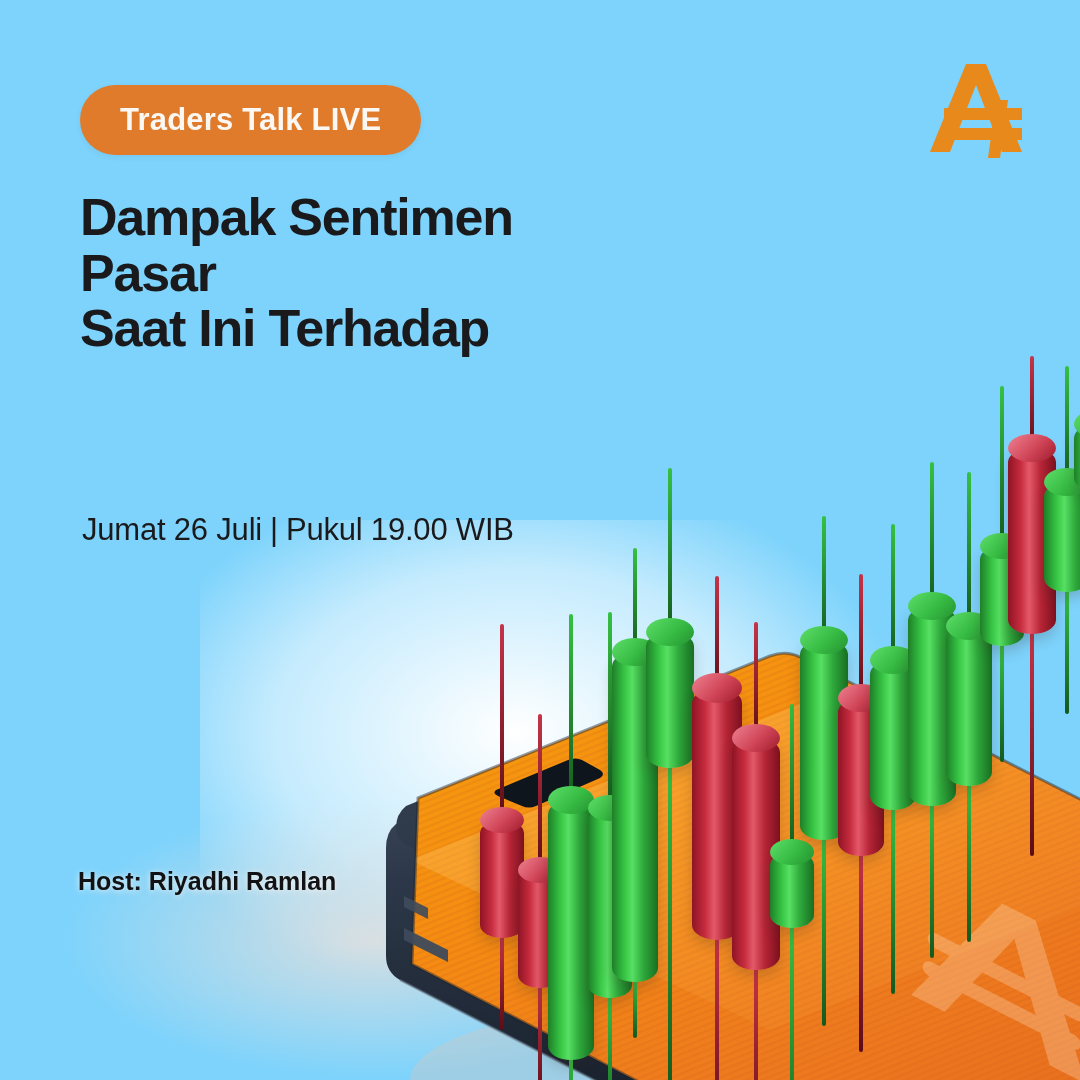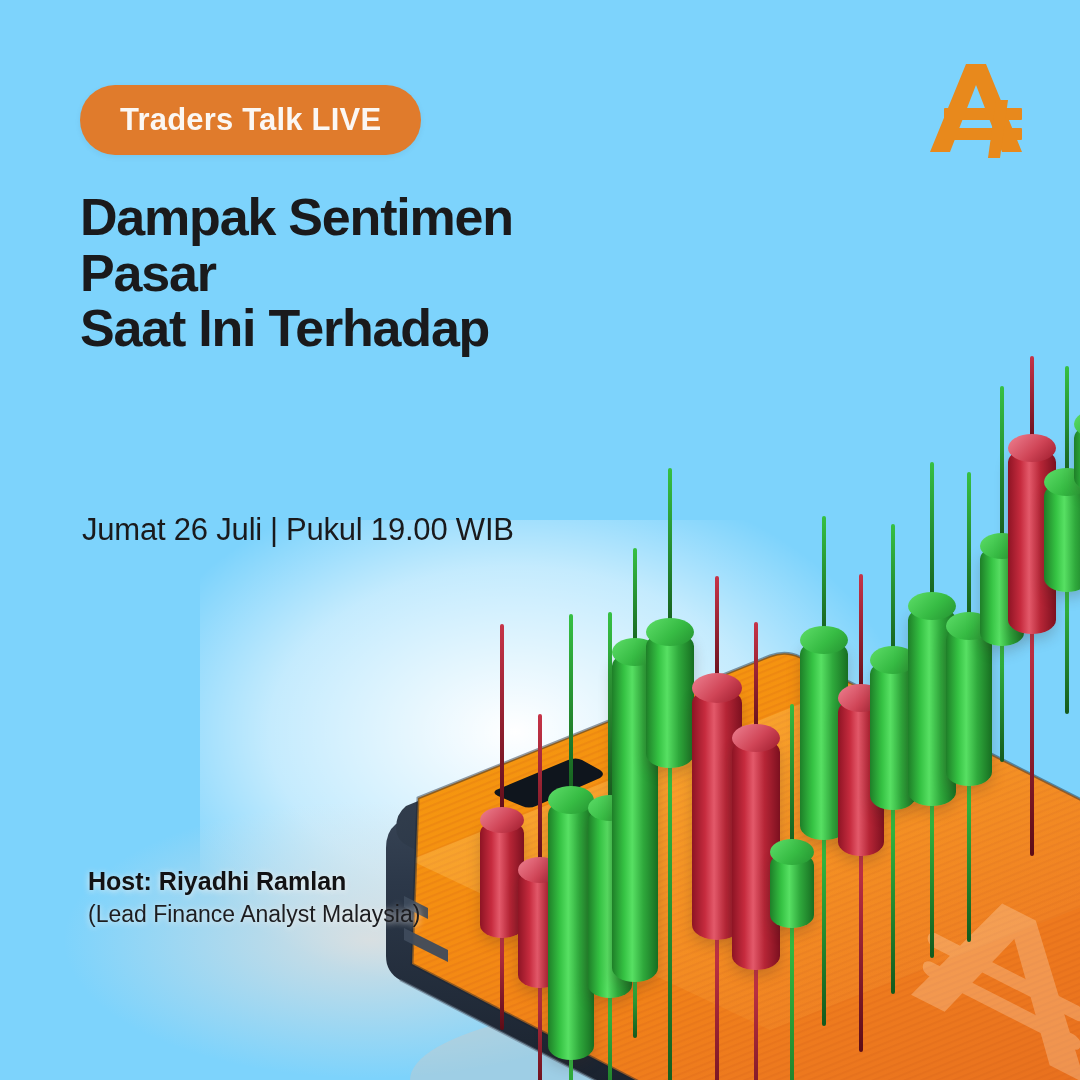--- a/index.html
+++ b/index.html
@@ -52,21 +52,21 @@
   }
   .headline .ln{display:block;}
   .datetime{
     position:absolute;left:82px;top:512px;
     color:#1A1A1C;font-size:31px;font-weight:normal;letter-spacing:-0.2px;
     white-space:nowrap;
   }
   .datetime .sep{color:#1A1A1C;padding:0 8px;font-weight:300;}
 
   
-  .credits{position:absolute;left:88px;top:866px;z-index:40;}
+  .credits{position:absolute;left:78px;top:866px;z-index:40;}
   .cred-block{margin-bottom:28px;}
   .cred-name{
     color:#121214;font-size:25px;font-weight:bold;line-height:1.25;
     text-shadow:0 1px 6px rgba(248,244,241,.9);
   }
   .cred-role{
     color:#1D1D20;font-size:23px;font-weight:normal;line-height:1.3;margin-top:3px;
     text-shadow:0 1px 6px rgba(248,244,241,.9);
   }
 
@@ -293,17 +293,16 @@
     <span class="ln">Saat Ini Terhadap</span>
   </div>
 
   <div class="datetime">
     <span>Jumat 26 Juli</span><span class="sep">|</span><span>Pukul 19.00 WIB</span>
   </div>
 
   <div class="credits">
     <div class="cred-block">
       <div class="cred-name">Host: Riyadhi Ramlan</div>
-      <div class="cred-role">(Lead Finance Analyst Malaysia)</div>
     </div>
   </div>
 
 </div>
 
 </body></html>

